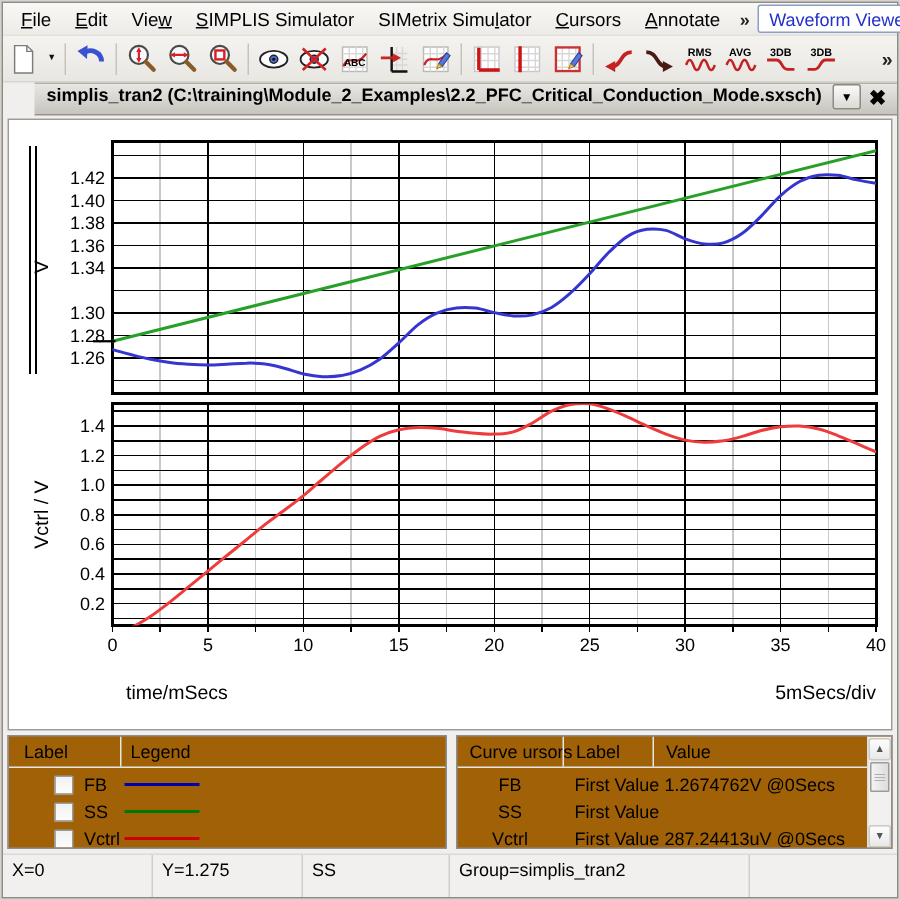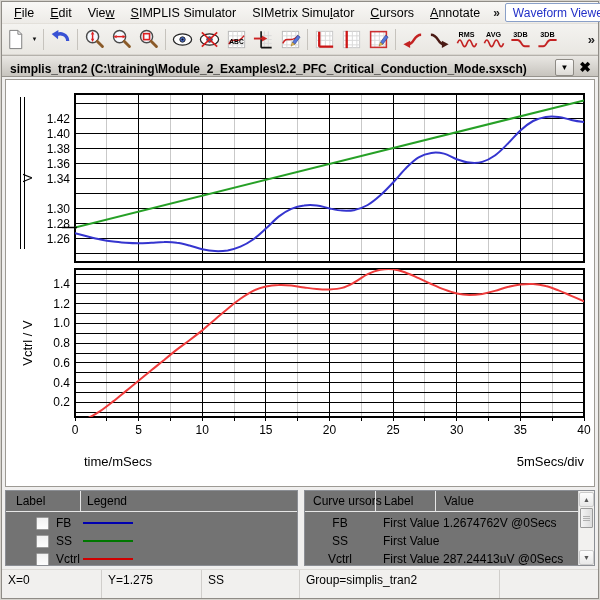--- a/index.html
+++ b/index.html
@@ -15,34 +15,34 @@
   .viewer-combo .val{color:#2230c8;padding:0 7px;font-size:12px;white-space:nowrap;}
   
   .toolbar{height:31px;flex:none;display:flex;align-items:center;padding:0 0;
     background:linear-gradient(#f4f3f0,#e9e7e2);border-bottom:1px solid #d8d5cf;}
   .tb-btn{width:27px;height:26px;flex:none;display:flex;align-items:center;justify-content:center;border-radius:3px;}
   .tb-btn svg{width:23px;height:23px;display:block;}
   .tb-drop{width:11px;height:26px;flex:none;display:flex;align-items:center;justify-content:center;font-size:6px;color:#111;}
   .tb-sep{width:1px;height:21px;background:#c6c3bd;margin:0 3px;flex:none;}
   .tb-overflow{margin-left:auto;font-weight:bold;font-size:13px;color:#222;padding-right:3px;}
   
-  .doc-bar{height:22px;flex:none;display:flex;align-items:flex-end;padding:0 3px 0 8px;
-    background:linear-gradient(#e9e7e3,#c7c4be);border-top:1px solid #b4b1ab;border-bottom:1px solid #96938d;}
+  .doc-bar{height:22px;flex:none;display:flex;align-items:flex-start;padding:0 3px 0 8px;
+    background:linear-gradient(#e9e7e3,#c7c4be);border-top:1px solid #b4b1ab;border-bottom:1px solid #96938d;margin-left:21px;}
   .doc-title{flex:1;font-size:12px;font-weight:bold;white-space:nowrap;overflow:hidden;}
   .doc-btn{width:19px;height:17px;display:flex;align-items:center;justify-content:center;font-size:8px;
     border:1px solid #8e8b85;background:linear-gradient(#fbfaf9,#dcdad5);border-radius:2px;margin-left:2px;}
   .doc-close{width:20px;height:18px;display:flex;align-items:center;justify-content:center;
     font-size:14px;font-weight:bold;margin-left:1px;}
   
   .graph-panel{flex:none;height:408px;margin:2px 3px 0;background:#fff;border:1px solid #9d9a94;position:relative;}
   .graph-panel svg{position:absolute;left:0;top:0;}
   svg text{font-family:"Liberation Sans",sans-serif;fill:#000;}
   
   .panels-row{flex:none;display:flex;gap:6px;margin:3px 3px 0;height:76px;}
-  .panel{background:#737373;border:1px solid #8b8e94;position:relative;font-size:12px;overflow:hidden;}
+  .panel{background:#a16207;border:1px solid #8b8e94;position:relative;font-size:12px;overflow:hidden;}
   .legend-panel{width:293px;flex:none;}
   .values-panel{flex:1;}
   .lp-head{display:flex;height:21px;border-bottom:1px solid #e6e6e6;align-items:stretch;}
   .lp-h1{width:74px;display:flex;align-items:center;padding-left:10px;}
   .lp-h2{display:flex;align-items:center;padding-left:6px;border-left:1px solid #e6e6e6;flex:1;}
   .lg-rows{margin-top:2px;}
   .lg-row{height:18px;display:flex;align-items:center;position:relative;}
   .lg-cb{width:13px;height:13px;margin-left:30px;border:1px solid #9b9b9b;border-radius:1px;
     background:linear-gradient(#f1f1f1,#fdfdfd);flex:none;}
   .lg-name{margin-left:7px;white-space:nowrap;}

